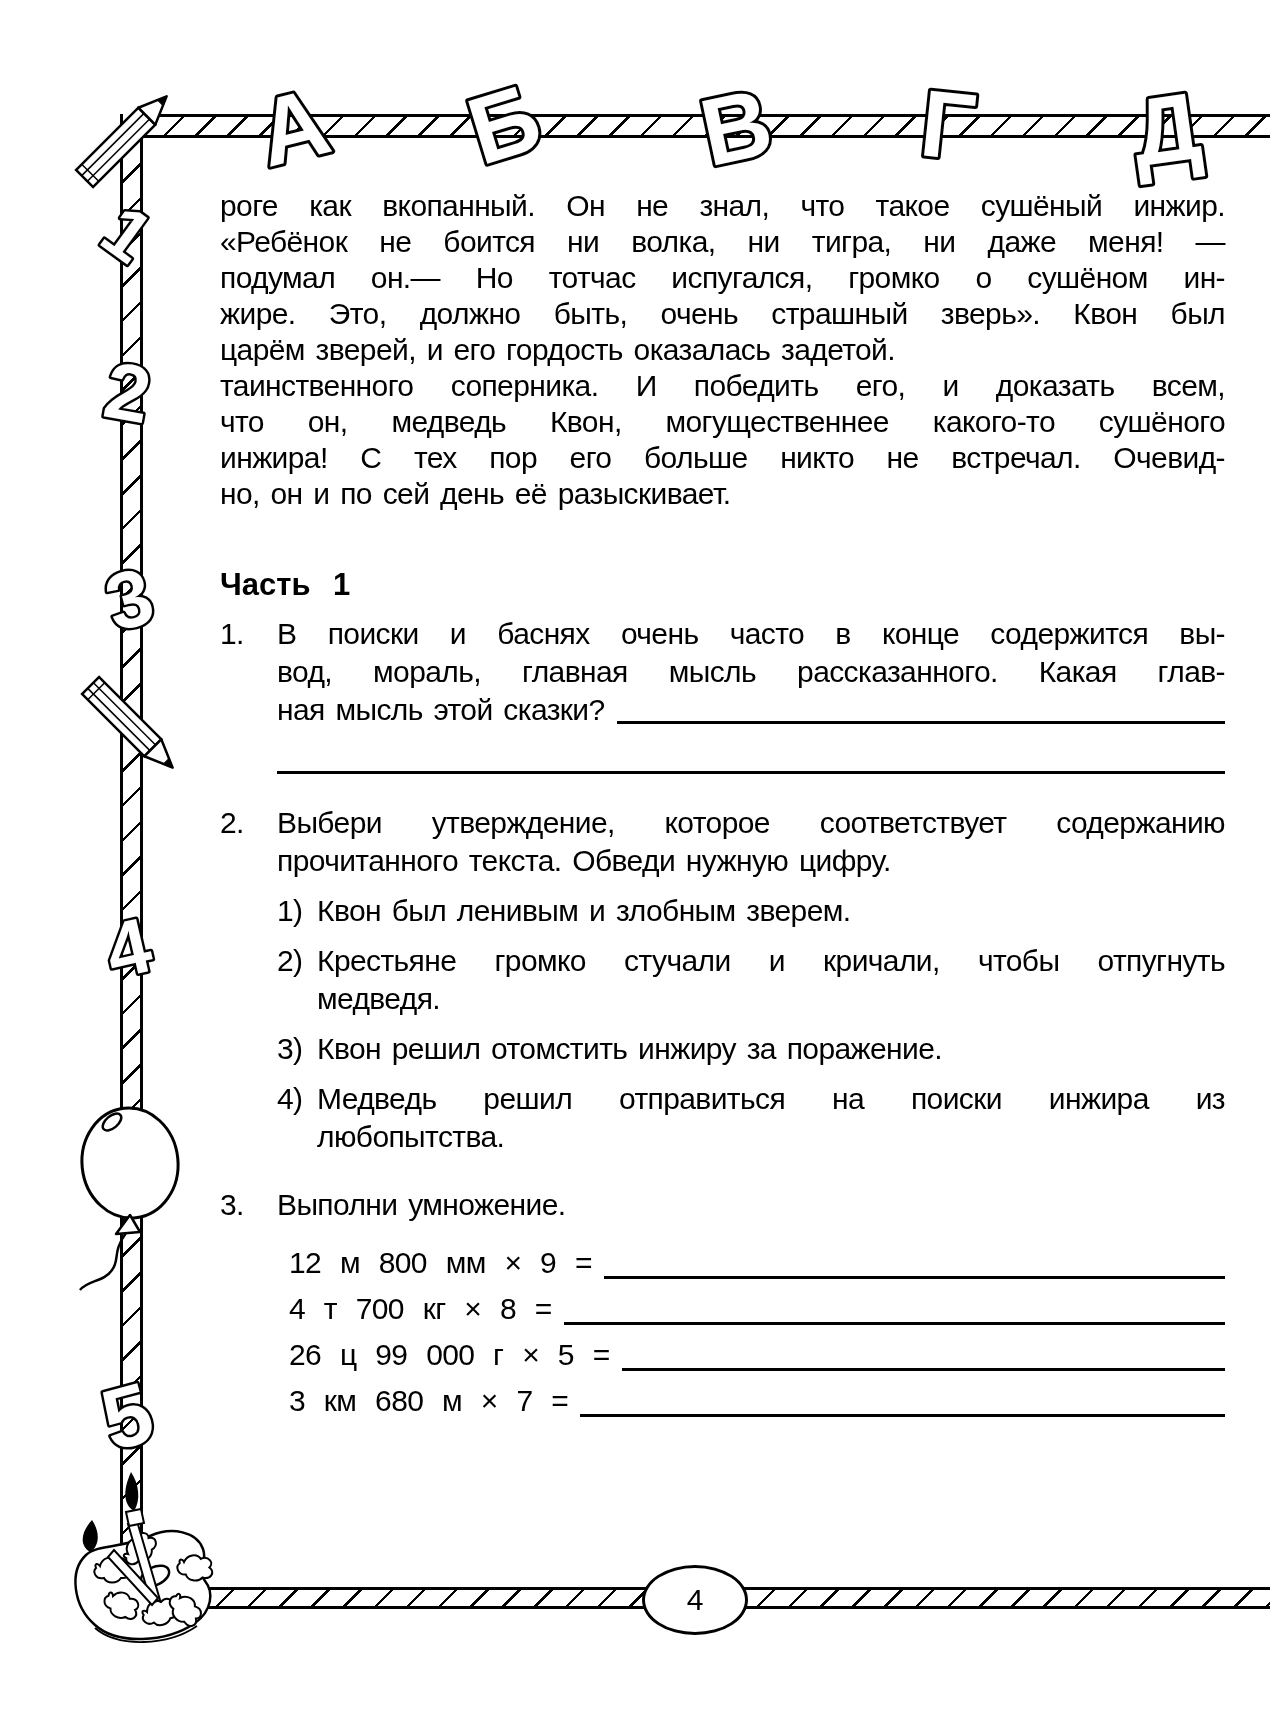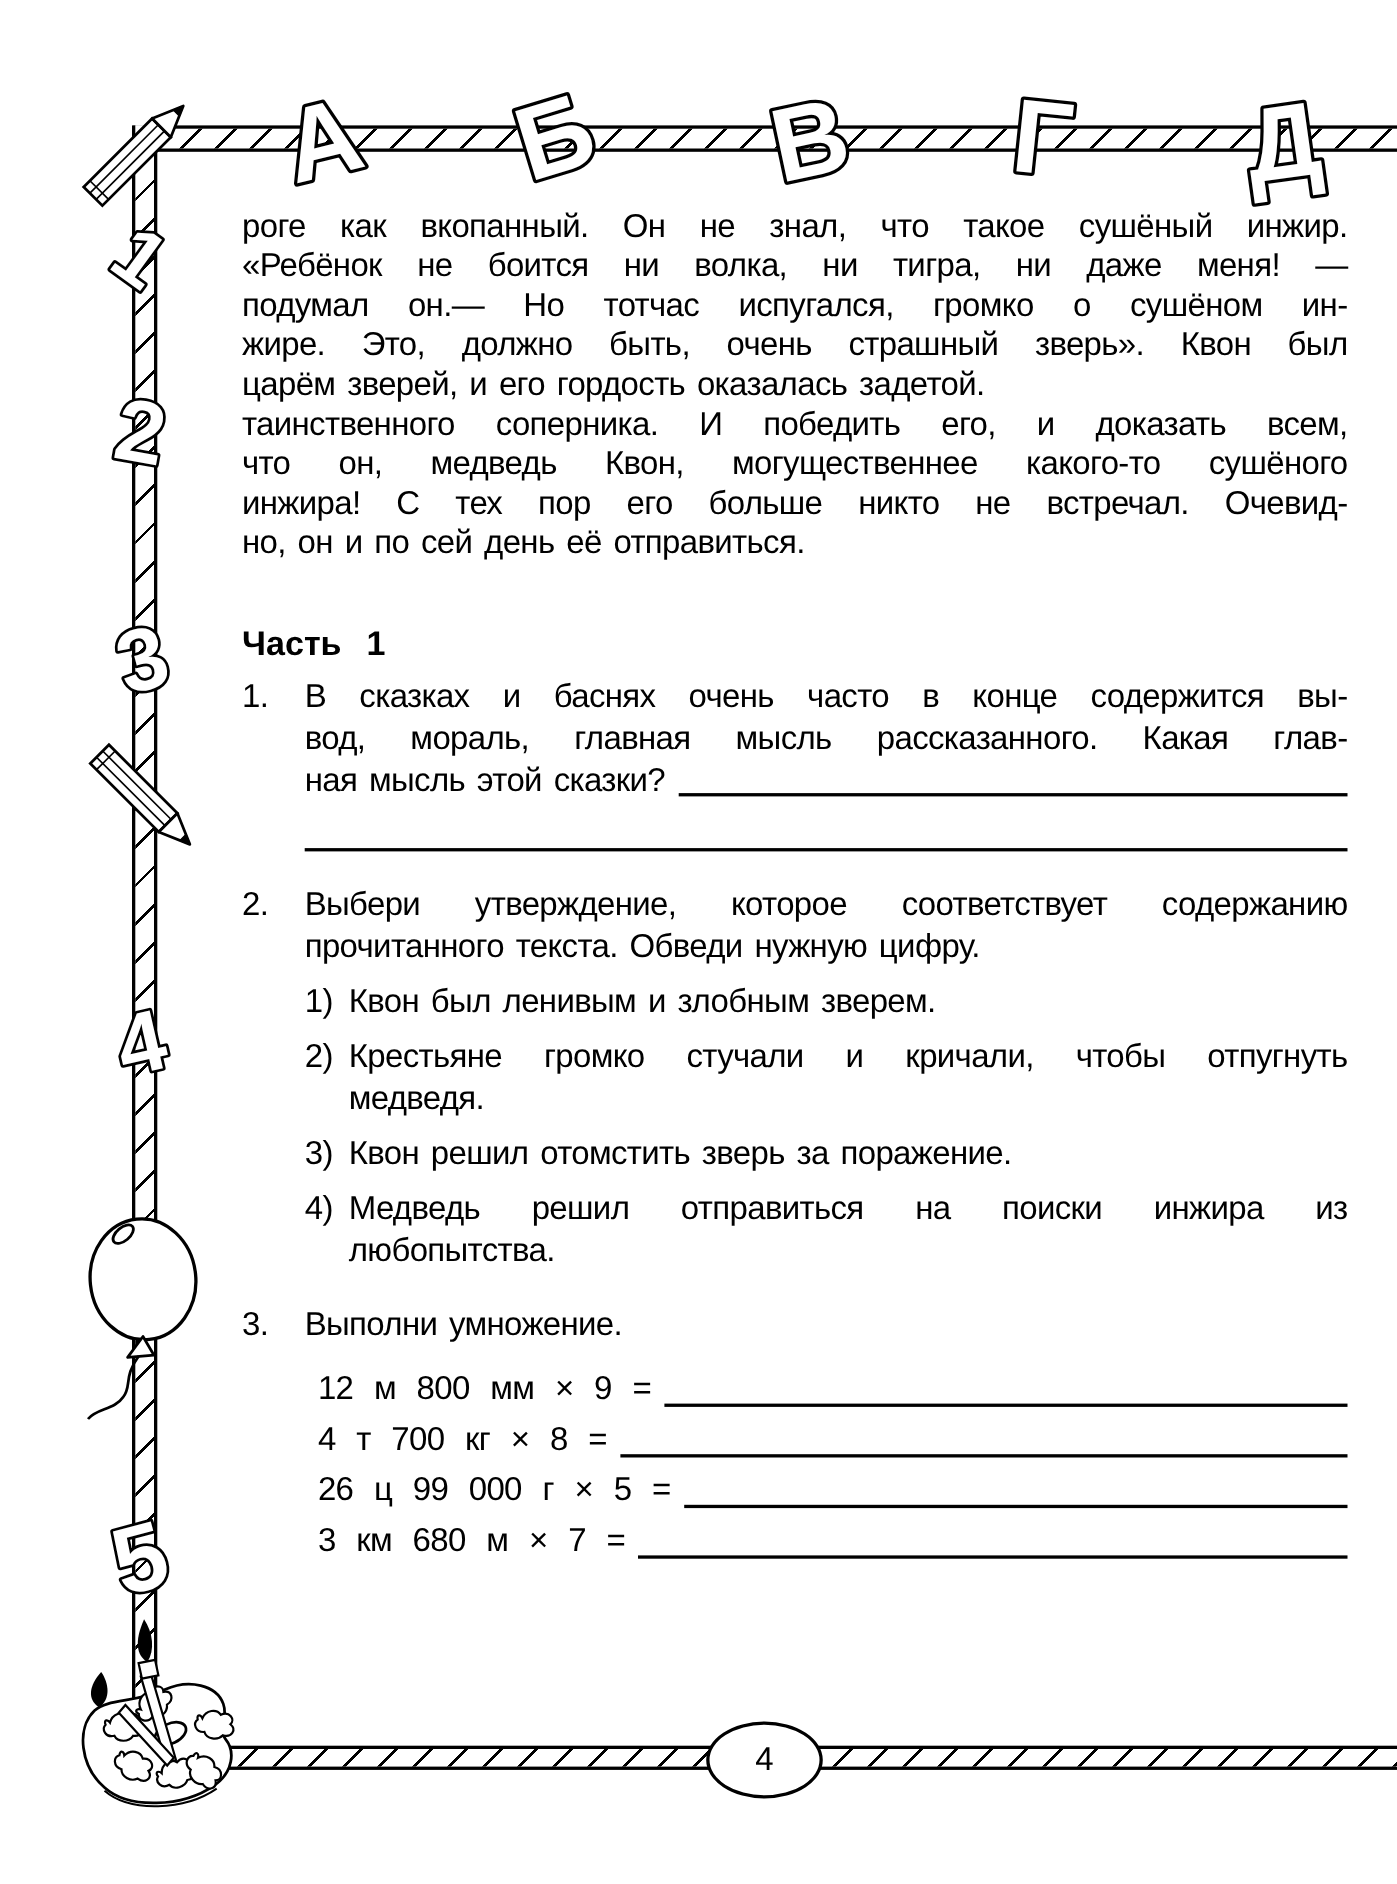--- a/index.html
+++ b/index.html
@@ -139,30 +139,30 @@
       <div class="sline j">«Ребёнок не боится ни волка, ни тигра, ни даже меня! —</div>
       <div class="sline j">подумал он.— Но тотчас испугался, громко о сушёном ин-</div>
       <div class="sline j">жире. Это, должно быть, очень страшный зверь». Квон был</div>
       <div class="sline">царём зверей, и его гордость оказалась задетой.</div>
     </div>
 
     <div>
       <div class="sline j">таинственного соперника. И победить его, и доказать всем,</div>
       <div class="sline j">что он, медведь Квон, могущественнее какого-то сушёного</div>
       <div class="sline j">инжира! С тех пор его больше никто не встречал. Очевид-</div>
-      <div class="sline">но, он и по сей день её отправиться.</div>
+      <div class="sline">но, он и по сей день её разыскивает.</div>
     </div>
 
 
     <div class="section-title">Часть 1</div>
 
     <div class="task t1">
       <div class="tnum">1.</div>
       <div class="tbody">
-        <div class="tline j">В сказках и баснях очень часто в конце содержится вы-</div>
+        <div class="tline j">В поиски и баснях очень часто в конце содержится вы-</div>
         <div class="tline j">вод, мораль, главная мысль рассказанного. Какая глав-</div>
         <div class="leadrow">
           <span class="leadtext">ная мысль этой сказки?</span>
           <span class="blank"></span>
         </div>
         <div class="blankline"></div>
       </div>
     </div>
 
     <div class="task t2">
@@ -182,21 +182,21 @@
           <div class="onum">2)</div>
           <div class="obody">
             <div class="tline j">Крестьяне громко стучали и кричали, чтобы отпугнуть</div>
             <div class="tline">медведя.</div>
           </div>
         </div>
 
         <div class="opt">
           <div class="onum">3)</div>
           <div class="obody">
-            <div class="tline">Квон решил отомстить зверь за поражение.</div>
+            <div class="tline">Квон решил отомстить инжиру за поражение.</div>
           </div>
         </div>
 
         <div class="opt">
           <div class="onum">4)</div>
           <div class="obody">
             <div class="tline j">Медведь решил отправиться на поиски инжира из</div>
             <div class="tline">любопытства.</div>
           </div>
         </div>

